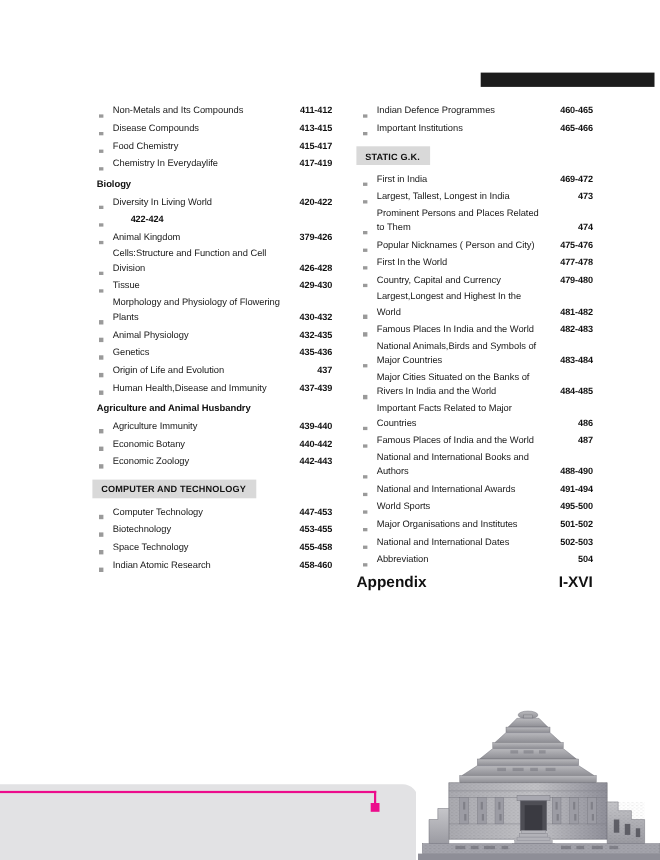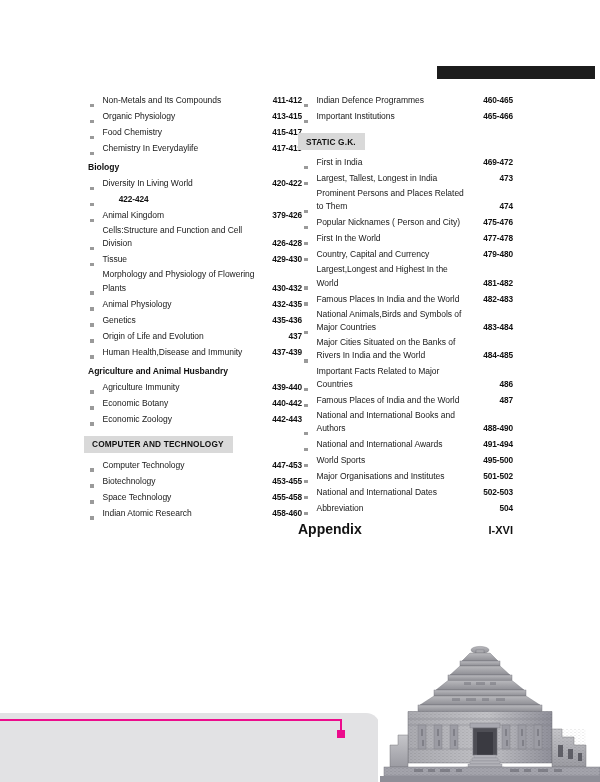--- a/index.html
+++ b/index.html
@@ -32,21 +32,21 @@
     position: absolute;
     left: 0;
     top: 92px;
     width: 600px;
   }
   .col {
     position: absolute;
     top: 0;
   }
   .col-left  { left: 84px;  width: 218px; }
-  .col-right { left: 298px; width: 215px; }
+  .col-right { left: 324px; width: 215px; }
 
   
   .sec-head {
     font-size: 8.6px;
     font-weight: bold;
     letter-spacing: -0.05px;
     color: #111;
     margin: 7px 0 3px 4px;
   }
   .sec-head.boxed {
@@ -104,21 +104,21 @@
   .appendix-label {
     flex: 1 1 auto;
     font-size: 14px;
     font-weight: bold;
     color: #111;
   }
   .appendix-pages {
     flex: 0 0 auto;
     width: 46px;
     text-align: right;
-    font-size: 11px;
+    font-size: 14px;
     font-weight: bold;
     color: #111;
   }
 
   
   .bottom-panel {
     position: absolute;
     left: -12px;
     top: 713px;
     width: 392px;
@@ -168,21 +168,21 @@
 <div class="top-bar"></div>
 
 <div class="toc">
 
   <div class="col col-left"><div class="entry">
         <span class="bullet"></span>
         <span class="entry-title">Non-Metals and Its Compounds</span>
         <span class="entry-pages">411-412</span>
       </div><div class="entry">
         <span class="bullet"></span>
-        <span class="entry-title">Organic Physiology</span>
+        <span class="entry-title">Disease Compounds</span>
         <span class="entry-pages">413-415</span>
       </div><div class="entry">
         <span class="bullet"></span>
         <span class="entry-title">Food Chemistry</span>
         <span class="entry-pages">415-417</span>
       </div><div class="entry">
         <span class="bullet"></span>
         <span class="entry-title">Chemistry In Everydaylife</span>
         <span class="entry-pages">417-419</span>
       </div><div class="sec-head">Biology</div><div class="entry">

